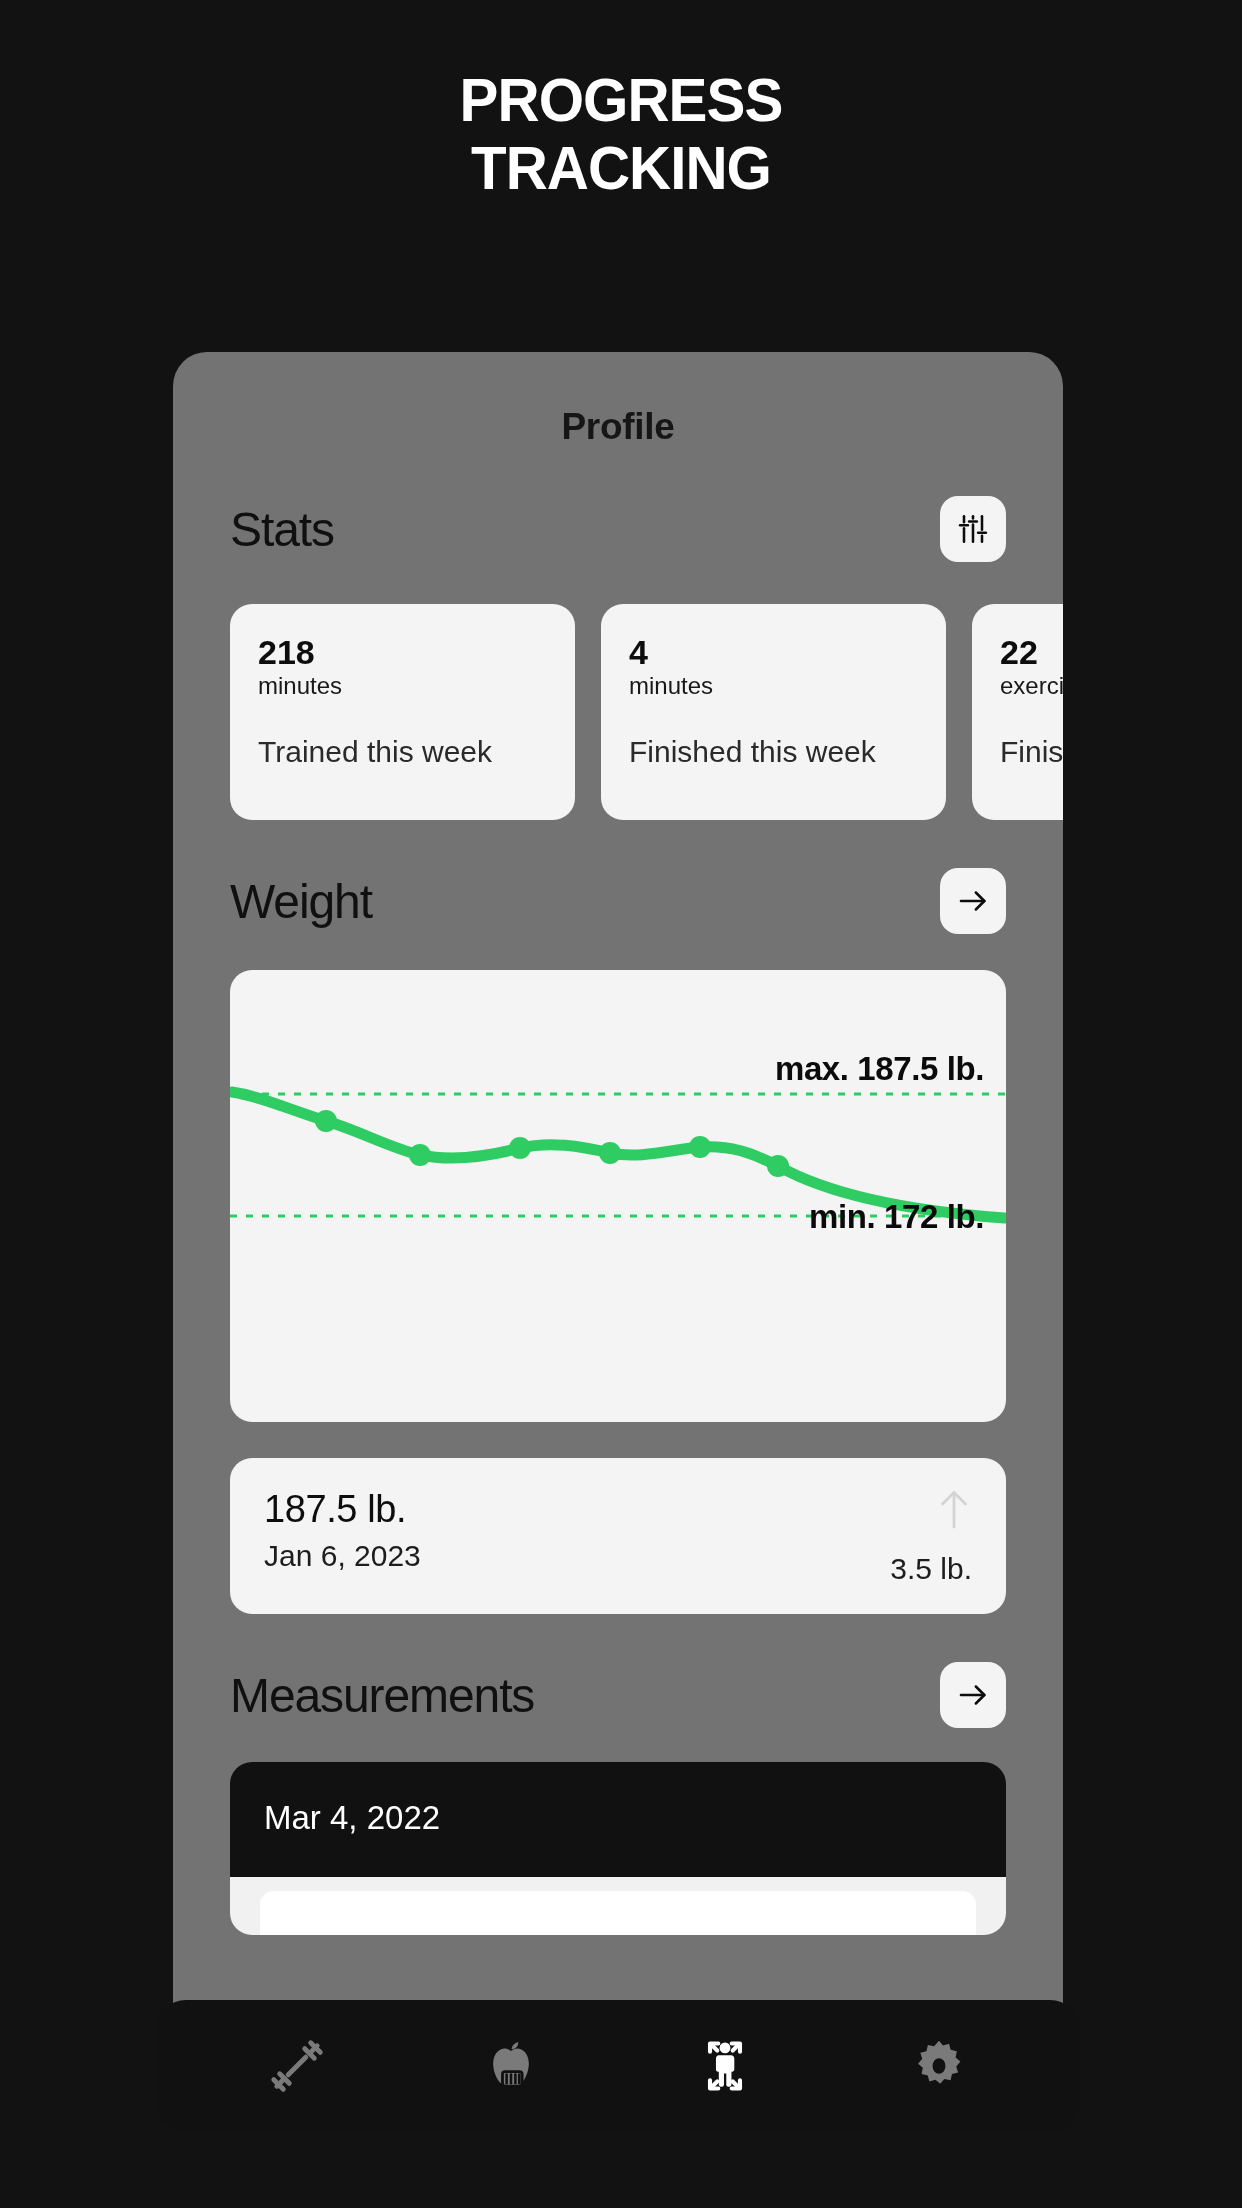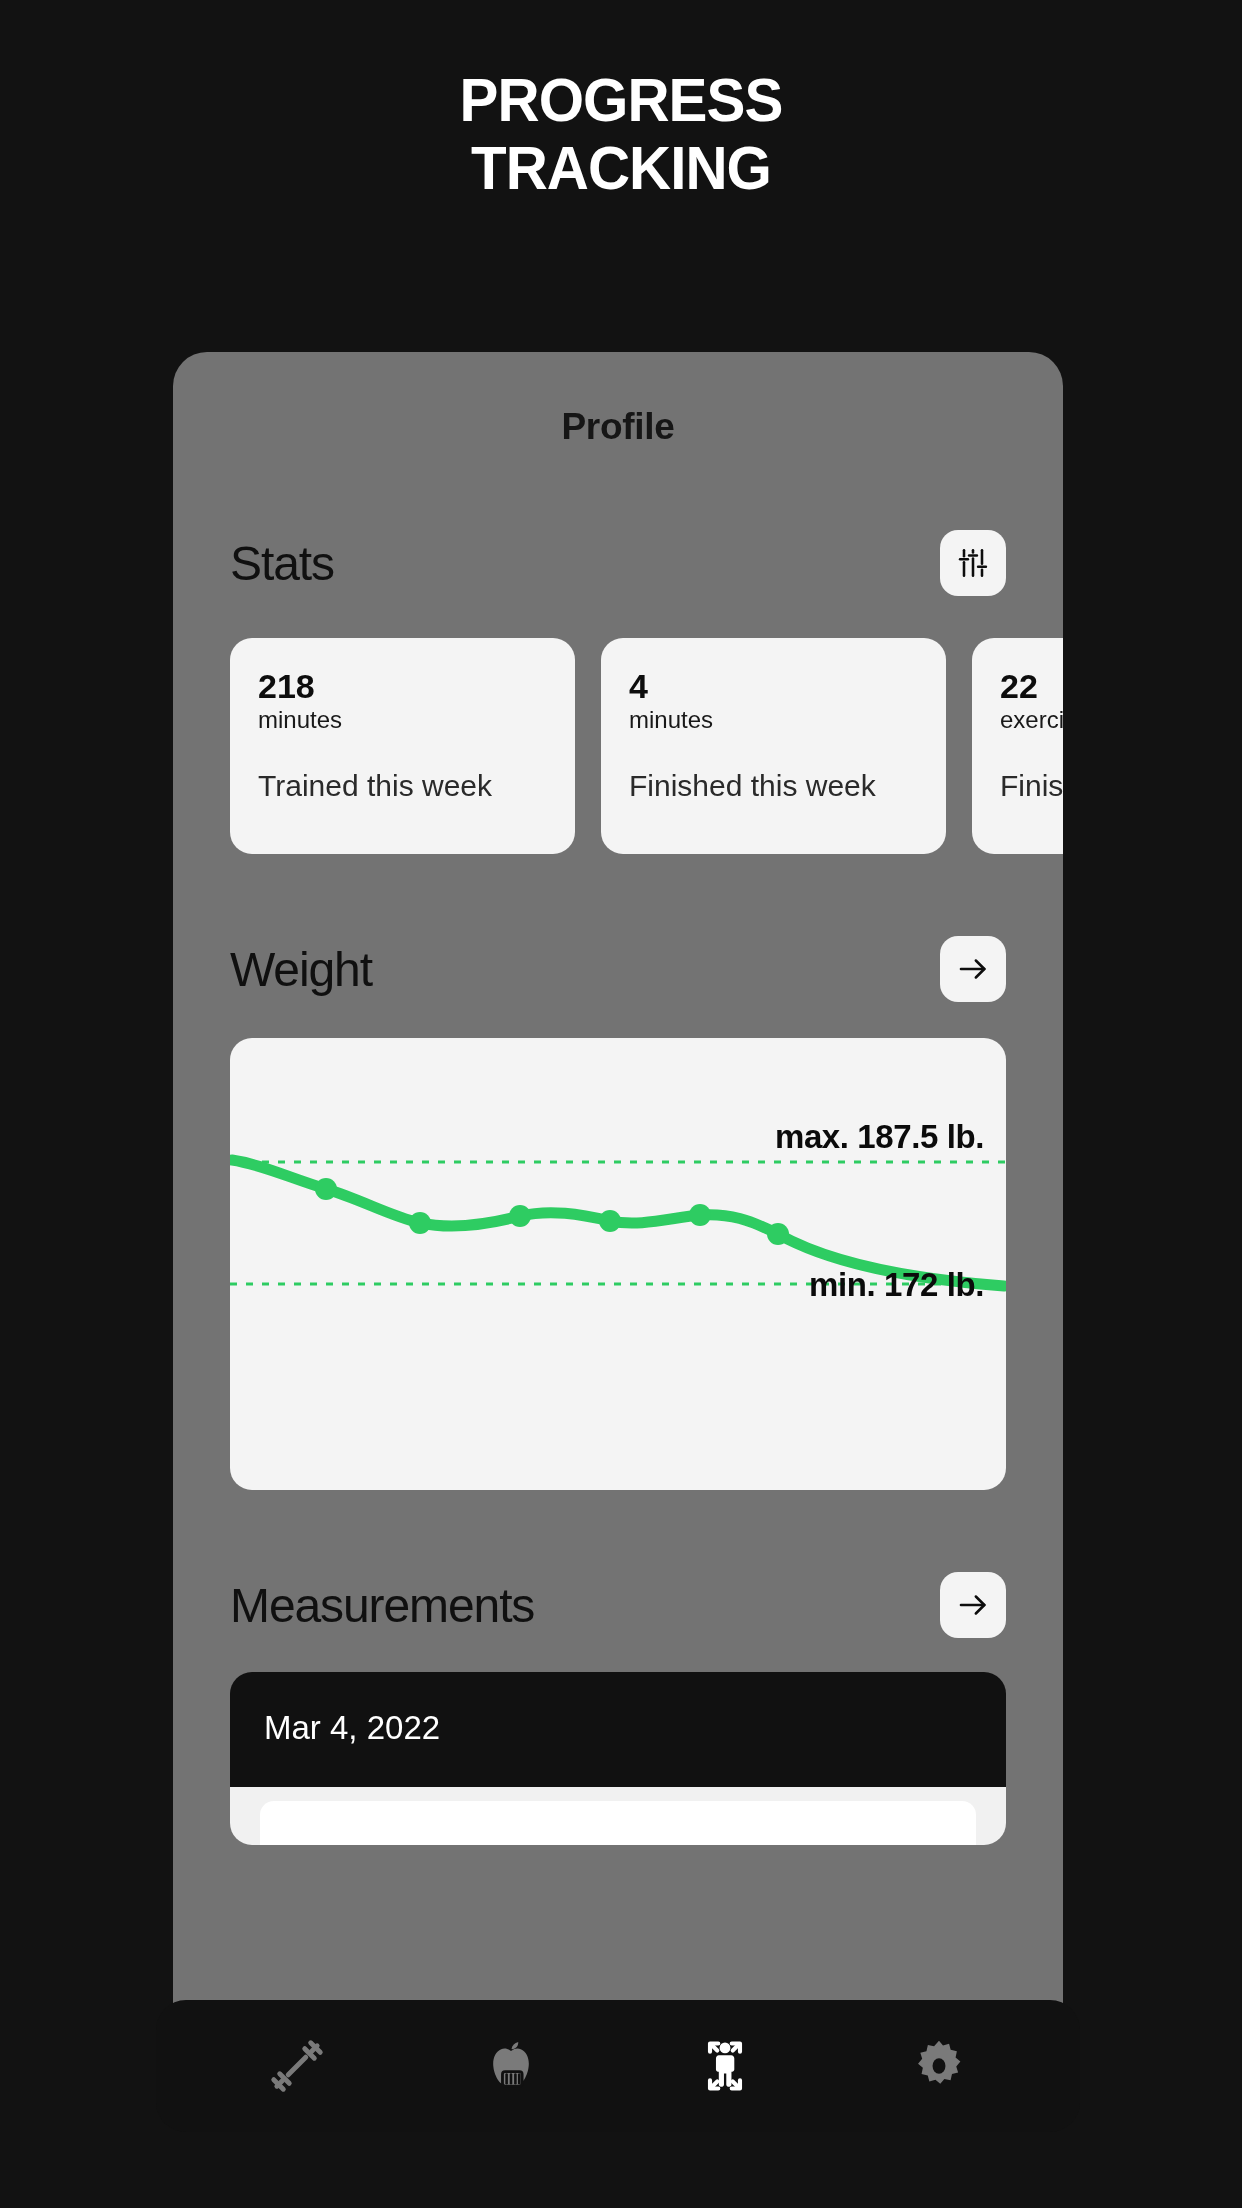--- a/index.html
+++ b/index.html
@@ -32,21 +32,21 @@
   }
   .phone-title{
     text-align:center; color:#161616;
     font-size:37px; font-weight:bold;
     margin-top:54px; letter-spacing:-0.3px;
   }
 
   
   .section-head{
     display:flex; align-items:center; justify-content:space-between;
-    padding:0 57px; margin-top:82px;
+    padding:0 57px; margin-top:48px;
   }
   .section-title{
     font-size:48px; font-weight:normal; color:#101010;
     letter-spacing:-1.1px;
   }
   .round-btn{
     width:66px; height:66px; border-radius:18px;
     background:#f4f4f4; display:flex; align-items:center;
     justify-content:center; flex:0 0 auto;
   }
@@ -203,20 +203,33 @@
         <circle cx="190" cy="185" r="11" fill="#2ecc62"></circle>
         <circle cx="290" cy="178" r="11" fill="#2ecc62"></circle>
         <circle cx="380" cy="183" r="11" fill="#2ecc62"></circle>
         <circle cx="470" cy="177" r="11" fill="#2ecc62"></circle>
         <circle cx="548" cy="196" r="11" fill="#2ecc62"></circle>
       </svg>
       <div class="chart-label max">max. 187.5 lb.</div>
       <div class="chart-label min">min. 172 lb.</div>
     </div>
 
+    <div class="entry-card">
+      <div class="entry-val">187.5 lb.</div>
+      <div class="entry-date">Jan 6, 2023</div>
+      <div class="entry-arrow">
+        <svg width="40" height="46" viewBox="0 0 24 28">
+          <g stroke="#d4d4d4" stroke-width="1.7" fill="none" stroke-linecap="round" stroke-linejoin="round">
+            <line x1="12" y1="25" x2="12" y2="4"></line>
+            <polyline points="5,11 12,4 19,11"></polyline>
+          </g>
+        </svg>
+      </div>
+      <div class="entry-delta">3.5 lb.</div>
+    </div>
 
     <div class="section-head">
       <div class="section-title">Measurements</div>
       <div class="round-btn">
         <svg width="34" height="34" viewBox="0 0 24 24">
           <g stroke="#0d0d0d" stroke-width="1.8" fill="none" stroke-linecap="round" stroke-linejoin="round">
             <line x1="3.5" y1="12" x2="20" y2="12"></line>
             <polyline points="14,6 20,12 14,18"></polyline>
           </g>
         </svg>

